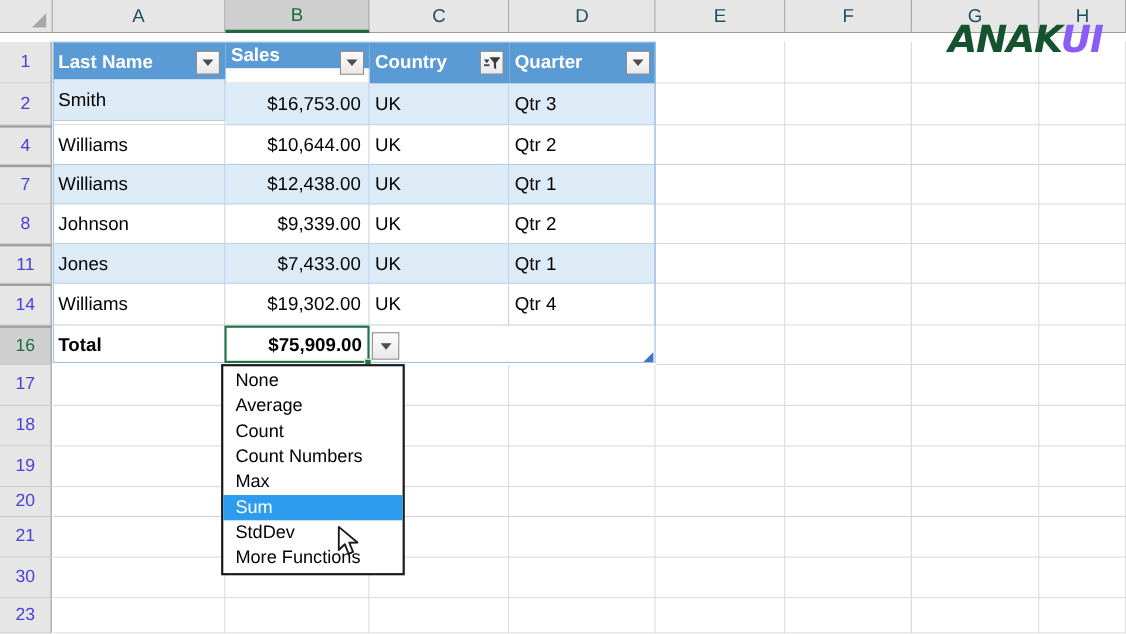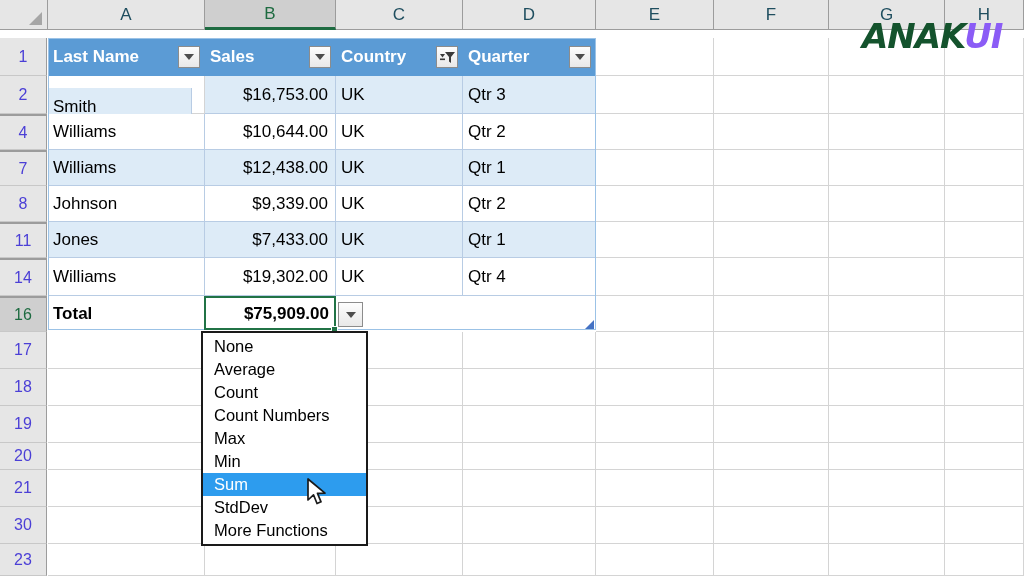--- a/index.html
+++ b/index.html
@@ -350,21 +350,21 @@
       <div class="rowhead" style="top:544px;height:32px">23</div>
     </div>
 
   <div id="tablehdr">
       <div class="hdrcell" style="left:48px;top:38px;width:157px;height:38px">
         <span>Last Name</span>
       </div>
       <div class="filterbtn" style="left:178px;top:46px">
         <div class="tri-down"></div>
       </div>
-      <div class="hdrcell" style="left:205px;top:38px;width:131px;height:38px">
+      <div class="hdrcell" style="left:205px;top:38px;width:131px;height:24px">
         <span>Sales</span>
       </div>
       <div class="filterbtn" style="left:309px;top:46px">
         <div class="tri-down"></div>
       </div>
       <div class="hdrcell" style="left:336px;top:38px;width:127px;height:38px">
         <span>Country</span>
       </div>
       <div class="filterbtn" style="left:436px;top:46px">
         <svg width="17" height="15" viewBox="0 0 17 15">
@@ -375,21 +375,21 @@
       </div>
       <div class="hdrcell" style="left:463px;top:38px;width:133px;height:38px">
         <span>Quarter</span>
       </div>
       <div class="filterbtn" style="left:569px;top:46px">
         <div class="tri-down"></div>
       </div>
     </div>
 
   <div id="tablebody">
-      <div class="cell bd band" style="left:48px;top:88px;width:144px;height:38px">Smith</div>
+      <div class="cell bd band" style="left:48px;top:72px;width:157px;height:38px">Smith</div>
       <div class="cell bd band num" style="left:205px;top:76px;width:131px;height:38px">$16,753.00</div>
       <div class="cell bd band" style="left:336px;top:76px;width:127px;height:38px">UK</div>
       <div class="cell bd band" style="left:463px;top:76px;width:133px;height:38px">Qtr 3</div>
       <div class="cell bd plain" style="left:48px;top:114px;width:157px;height:36px">Williams</div>
       <div class="cell bd plain num" style="left:205px;top:114px;width:131px;height:36px">$10,644.00</div>
       <div class="cell bd plain" style="left:336px;top:114px;width:127px;height:36px">UK</div>
       <div class="cell bd plain" style="left:463px;top:114px;width:133px;height:36px">Qtr 2</div>
       <div class="cell bd band" style="left:48px;top:150px;width:157px;height:36px">Williams</div>
       <div class="cell bd band num" style="left:205px;top:150px;width:131px;height:36px">$12,438.00</div>
       <div class="cell bd band" style="left:336px;top:150px;width:127px;height:36px">UK</div>
@@ -423,21 +423,20 @@
 
   <div class="activecell" style="left:204px; top:296px; width:132px; height:34px;"></div>
   <div class="fillhandle" style="left:331px; top:326px;"></div>
 
   <div class="menu" style="left:201px; top:331px; width:167px;" id="menu">
       <div class="menu-item">None</div>
       <div class="menu-item">Average</div>
       <div class="menu-item">Count</div>
       <div class="menu-item">Count Numbers</div>
       <div class="menu-item">Max</div>
-      <div class="menu-item">Min</div>
       <div class="menu-item hl">Sum</div>
       <div class="menu-item">StdDev</div>
       <div class="menu-item">More Functions</div>
     </div>
 
   <svg class="cursor" id="cursor" width="22" height="30" viewBox="0 0 22 30" style="left: 306px; top: 478px;">
     <path d="M2,1 L2,22 L7.5,16.8 L11,25.5 L15,23.8 L11.5,15.4 L19,15.2 Z" fill="#FFFFFF" stroke="#1A1A1A" stroke-width="1.7" stroke-linejoin="round"></path>
   </svg>
 
   <div class="logo" style="left:862px; top:16px;">

